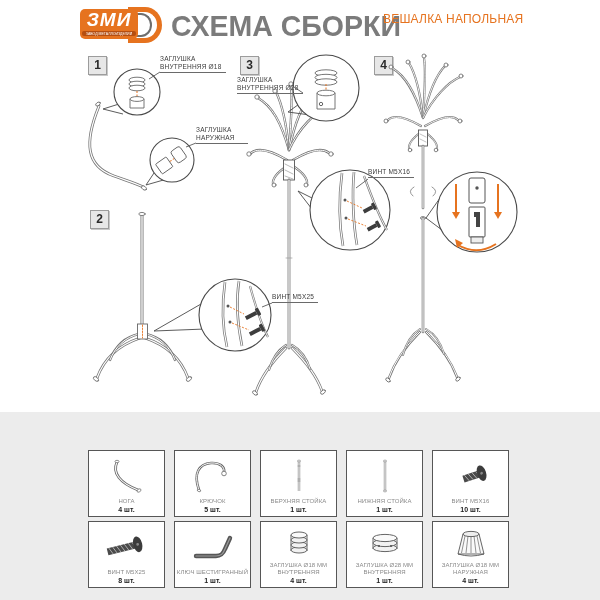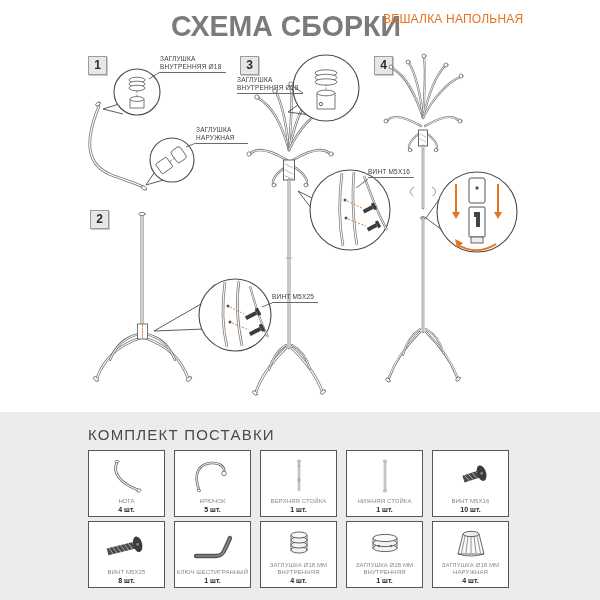--- a/index.html
+++ b/index.html
@@ -45,20 +45,28 @@
   .kit-icon{flex:1;display:flex;align-items:center;justify-content:center;width:100%;}
   .kit-name{font-size:6px;line-height:7px;color:#8a8a8a;text-align:center;text-transform:uppercase;
             letter-spacing:0.1px;}
   .kit-qty{font-size:7px;font-weight:bold;color:#222;line-height:9px;}
 </style>
 </head>
 <body>
 
 <div class="page">
 
+  <div class="logo">
+    <div class="swoosh-outer"></div>
+    <div class="swoosh-inner"></div>
+    <div class="logo-box">
+      <div class="logo-text">ЗМИ</div>
+      <div class="logo-tagline">ЗАВОД МЕТАЛЛОИЗДЕЛИЙ</div>
+    </div>
+  </div>
   <div class="title">СХЕМА СБОРКИ</div>
   <div class="subtitle">
     <div>ВЕШАЛКА НАПОЛЬНАЯ</div>
   </div>
 
   <div class="badge" style="left:88px;top:56px">1</div>
   <div class="badge" style="left:90px;top:210px">2</div>
   <div class="badge" style="left:240px;top:56px">3</div>
   <div class="badge" style="left:374px;top:56px">4</div>
 
@@ -290,21 +298,20 @@
     </g>
   </svg>
 
   <div class="dlabel" style="left:160px;top:55px;width:66px">ЗАГЛУШКА ВНУТРЕННЯЯ Ø18</div>
   <div class="dlabel" style="left:196px;top:126px;width:52px">ЗАГЛУШКА НАРУЖНАЯ</div>
   <div class="dlabel" style="left:237px;top:76px;width:66px">ЗАГЛУШКА ВНУТРЕННЯЯ Ø28</div>
   <div class="dlabel" style="left:368px;top:168px;width:46px">ВИНТ М5х16</div>
   <div class="dlabel" style="left:272px;top:293px;width:46px">ВИНТ М5х25</div>
 
   <div class="panel"></div>
-  <div class="kit-heading">КОМПЛЕКТ ПОСТАВКИ</div>
 
   <div class="kit-grid">
 
     <div class="kit-box">
       <div class="kit-icon">
         <svg width="60" height="34" viewBox="0 0 60 34" fill="none">
           <path d="M 20,3 C 15,14 23,24 41,31" stroke="#6b6b6b" stroke-width="2.8" stroke-linecap="round"></path>
           <path d="M 20,3 C 15,14 23,24 41,31" stroke="#fff" stroke-width="1.1" stroke-linecap="round"></path>
           <ellipse cx="20" cy="2.5" rx="2" ry="1.2" fill="#fff" stroke="#666" stroke-width="0.7"></ellipse>
           <ellipse cx="42" cy="31.5" rx="2.2" ry="1.4" fill="#fff" stroke="#666" stroke-width="0.7" transform="rotate(-30 42 31.5)"></ellipse>

